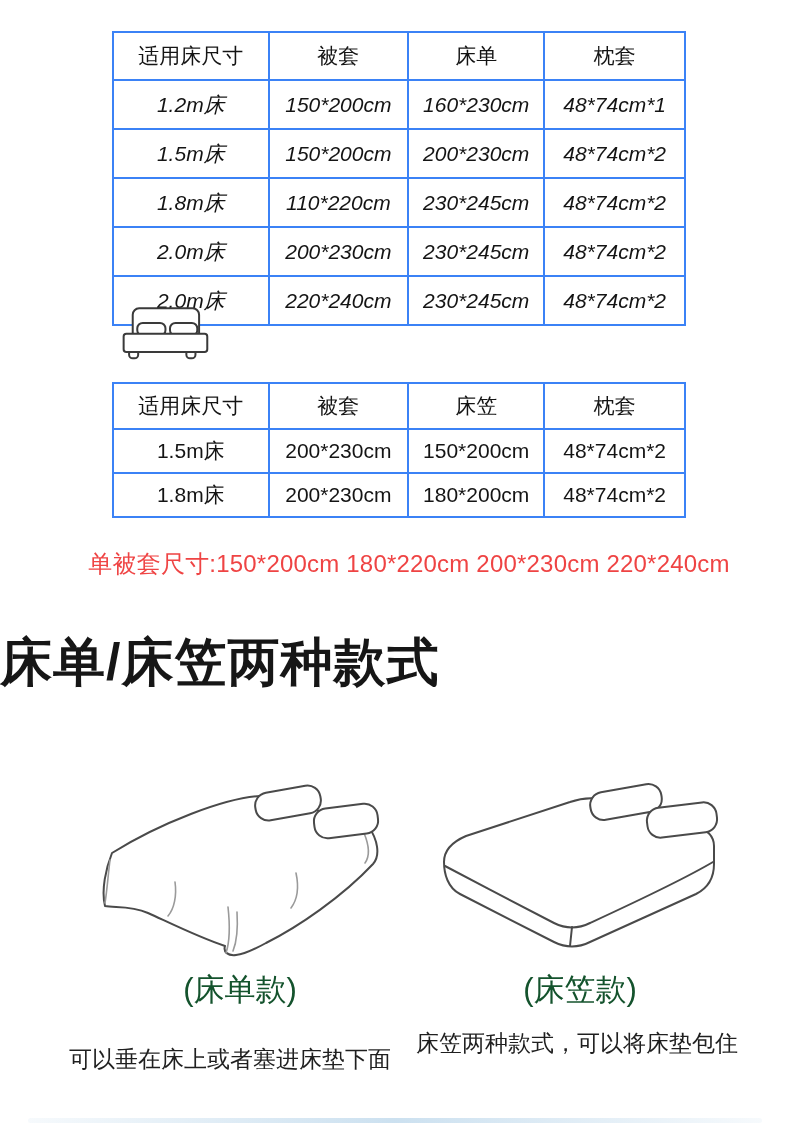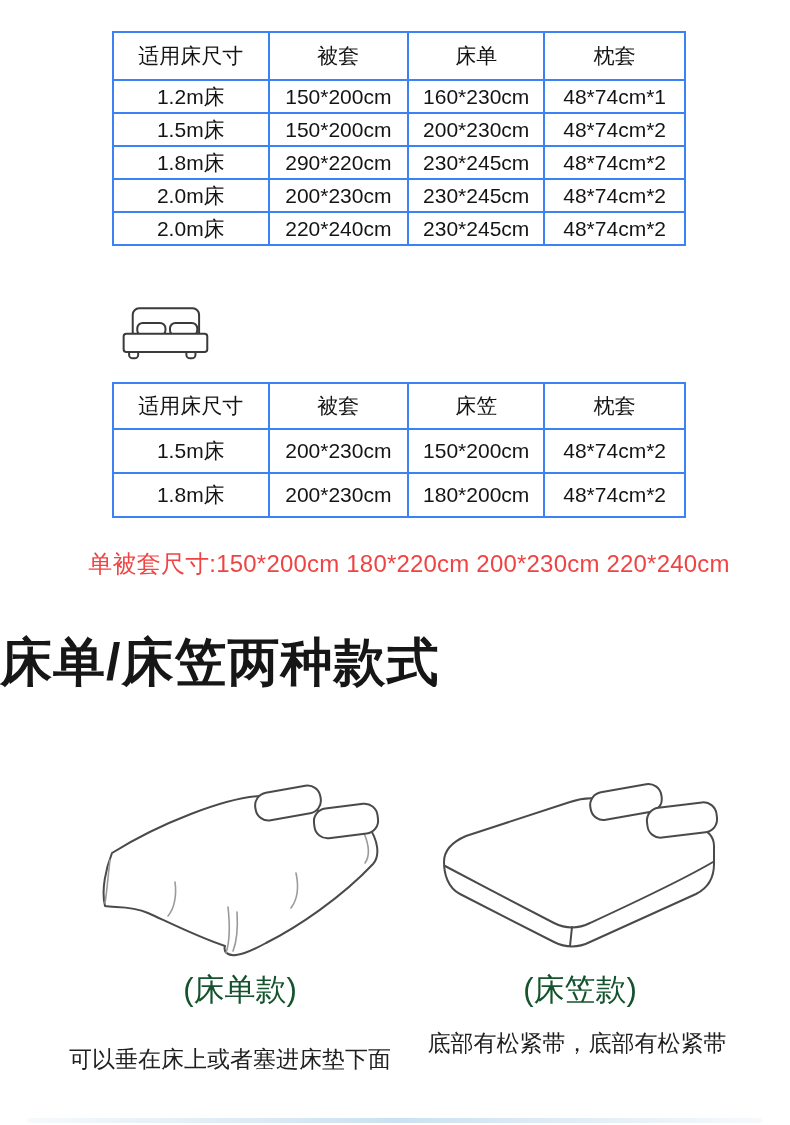--- a/index.html
+++ b/index.html
@@ -26,21 +26,21 @@
     text-align: center;
     vertical-align: middle;
     font-size: 21px;
     font-weight: 400;
     color: #141414;
     white-space: nowrap;
     overflow: hidden;
   }
   #table1 { left: 112px; top: 31px; }
   #table1 th { height: 48px; }
-  #table1 td { height: 33px; }
+  #table1 td { height: 49px; font-style: italic; }
   #table2 { left: 112px; top: 382px; }
   #table2 th { height: 46px; }
   #table2 td { height: 44px; }
 
   
   .bed-icon-wrap { position: absolute; left: 110px; top: 300px; }
 
   
   .note {
     position: absolute; left: 0; right: 0; top: 548px;
@@ -138,21 +138,21 @@
         <td>48*74cm*1</td>
       </tr>
       <tr>
         <td>1.5m床</td>
         <td>150*200cm</td>
         <td>200*230cm</td>
         <td>48*74cm*2</td>
       </tr>
       <tr>
         <td>1.8m床</td>
-        <td>290*220cm</td>
+        <td>110*220cm</td>
         <td>230*245cm</td>
         <td>48*74cm*2</td>
       </tr>
       <tr>
         <td>2.0m床</td>
         <td>200*230cm</td>
         <td>230*245cm</td>
         <td>48*74cm*2</td>
       </tr>
       <tr>
@@ -255,17 +255,17 @@
       <path class="line" d="M 148,165 L 146,184" stroke-width="1.8"></path>
       <rect class="fillw" x="-36" y="-14" width="72" height="28" rx="13" transform="translate(202,40) rotate(-10)" stroke="#4a4a4a" stroke-width="2"></rect>
       <rect class="fillw" x="-35" y="-15" width="70" height="30" rx="13" transform="translate(258,58) rotate(-7)" stroke="#4a4a4a" stroke-width="2"></rect>
     </svg>
   </div>
 
   <div class="style-label" id="label-sheet">(床单款)</div>
   <div class="style-label" id="label-fitted">(床笠款)</div>
 
   <div class="style-desc" id="desc-sheet">可以垂在床上或者塞进床垫下面</div>
-  <div class="style-desc" id="desc-fitted">底部有松紧带，底部有松紧带</div>
+  <div class="style-desc" id="desc-fitted">床笠两种款式，可以将床垫包住</div>
 
   <div class="bottom-bar"></div>
 
 </div>
 
 </body></html>

